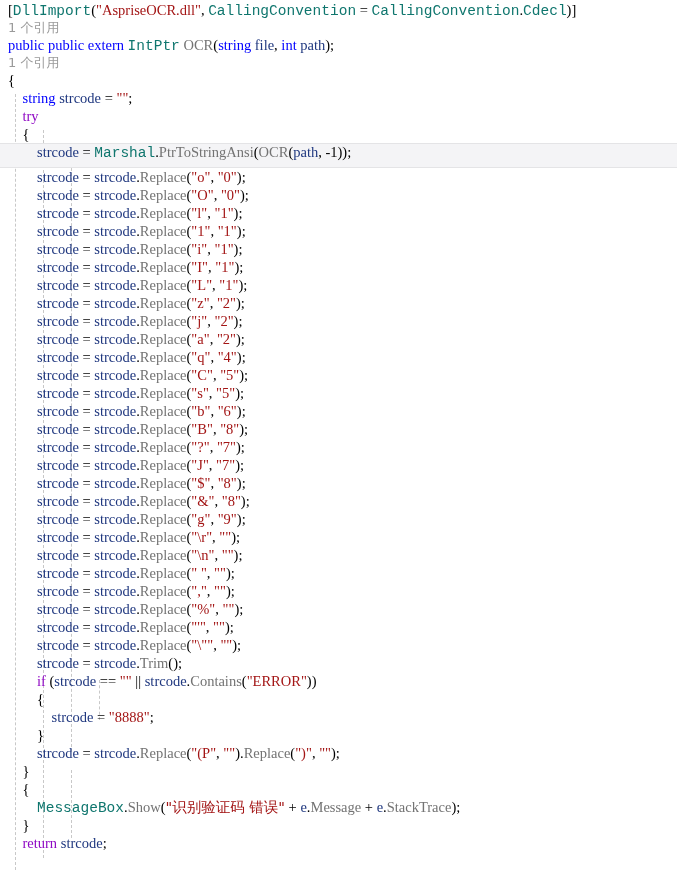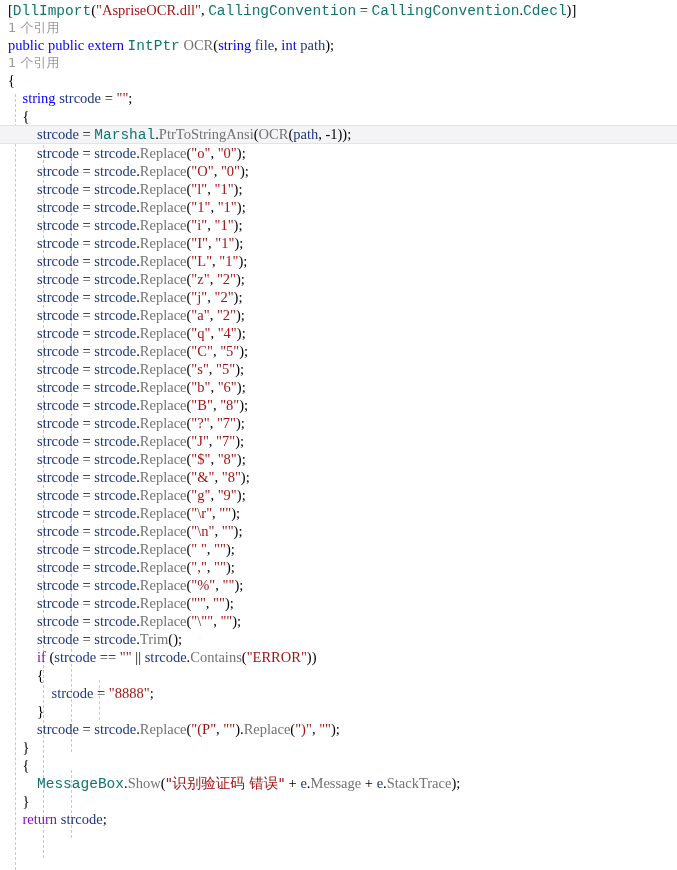--- a/index.html
+++ b/index.html
@@ -52,21 +52,21 @@
     white-space: pre;
     color: #000000;
     letter-spacing: 0px;
     padding-left: 8px;
     box-sizing: border-box;
   }
   .line.current {
     background: #f4f4f6;
     border-top: 1px solid #e4e4e6;
     border-bottom: 1px solid #e4e4e6;
-    height: 19px;
+    height: 25px;
     line-height: 17px;
   }
 
   
   .codelens {
     height: 17px;
     line-height: 17px;
     font-size: 13px;
     color: #9a9a9a;
     white-space: pre;
@@ -94,20 +94,21 @@
   <div class="guide g4"></div>
   <div class="guide g5"></div>
 
   <div class="code" id="code-lines">
       <div class="line">[<span class="typ">DllImport</span>(<span class="str">"AspriseOCR.dll"</span>, <span class="typ">CallingConvention</span> = <span class="typ">CallingConvention</span>.<span class="typ">Cdecl</span>)]</div>
       <div class="codelens cjk">1 个引用</div>
       <div class="line"><span class="kw">public</span> <span class="kw">public</span> <span class="kw">extern</span> <span class="typ">IntPtr</span> <span class="pln">OCR</span>(<span class="kw">string</span> <span class="var">file</span>, <span class="kw">int</span> <span class="var">path</span>);</div>
       <div class="codelens cjk">1 个引用</div>
       <div class="line">{</div>
       <div class="line">    <span class="kw">string</span> <span class="var">strcode</span> = <span class="str">""</span>;</div>
+      <div class="line">    <span class="ctl">try</span></div>
       <div class="line">    {</div>
       <div class="line current">        <span class="var">strcode</span> = <span class="typ">Marshal</span>.<span class="pln">PtrToStringAnsi</span>(<span class="pln">OCR</span>(<span class="var">path</span>, -1));</div>
       <div class="line">        <span class="var">strcode</span> = <span class="var">strcode</span>.<span class="pln">Replace</span>(<span class="str">"o"</span>, <span class="str">"0"</span>);</div>
       <div class="line">        <span class="var">strcode</span> = <span class="var">strcode</span>.<span class="pln">Replace</span>(<span class="str">"O"</span>, <span class="str">"0"</span>);</div>
       <div class="line">        <span class="var">strcode</span> = <span class="var">strcode</span>.<span class="pln">Replace</span>(<span class="str">"l"</span>, <span class="str">"1"</span>);</div>
       <div class="line">        <span class="var">strcode</span> = <span class="var">strcode</span>.<span class="pln">Replace</span>(<span class="str">"1"</span>, <span class="str">"1"</span>);</div>
       <div class="line">        <span class="var">strcode</span> = <span class="var">strcode</span>.<span class="pln">Replace</span>(<span class="str">"i"</span>, <span class="str">"1"</span>);</div>
       <div class="line">        <span class="var">strcode</span> = <span class="var">strcode</span>.<span class="pln">Replace</span>(<span class="str">"I"</span>, <span class="str">"1"</span>);</div>
       <div class="line">        <span class="var">strcode</span> = <span class="var">strcode</span>.<span class="pln">Replace</span>(<span class="str">"L"</span>, <span class="str">"1"</span>);</div>
       <div class="line">        <span class="var">strcode</span> = <span class="var">strcode</span>.<span class="pln">Replace</span>(<span class="str">"z"</span>, <span class="str">"2"</span>);</div>

